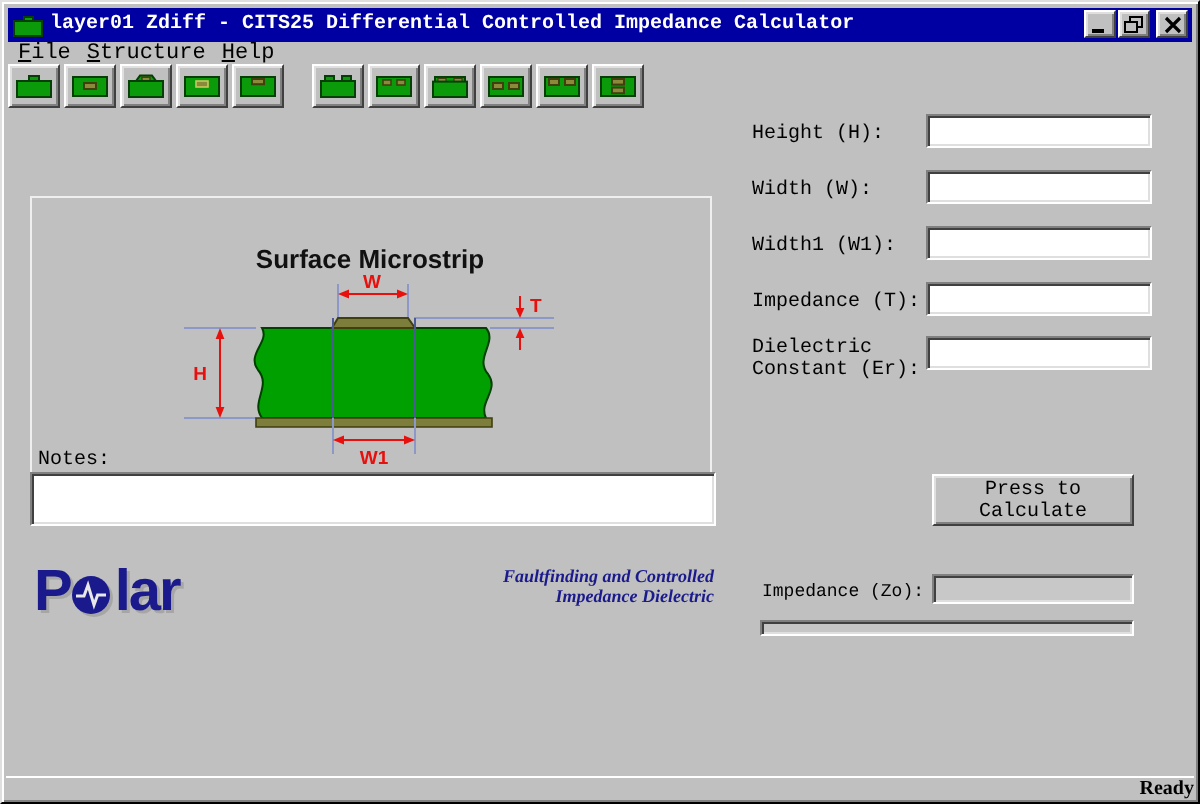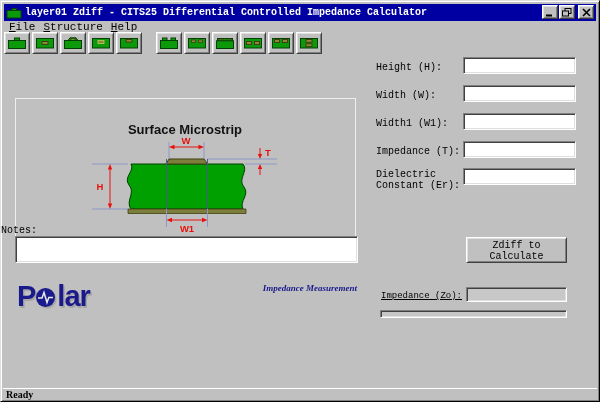--- a/index.html
+++ b/index.html
@@ -42,41 +42,41 @@
   .panel{position:absolute;left:14px;top:57px;width:341px;height:154px;background:var(--face);
     border:1px solid #EFEFEF;margin-top:40px;}
   .panel svg{display:block;}
   .dia-title{font:bold 13px var(--sans);fill:#111;}
   .dimlabel{font:bold 9.5px var(--sans);fill:var(--dim);}
   
   .flabel{position:absolute;left:375px;font:10px var(--mono);color:#000;white-space:nowrap;}
   .finput{position:absolute;left:462px;width:113px;height:17px;background:#fff;
     font:11px var(--mono);padding:1px 3px;outline:none;}
   
-  .notes-label{position:absolute;left:0;top:224px;font:10px var(--mono);color:#000;}
+  .notes-label{position:absolute;left:18px;top:224px;font:10px var(--mono);color:#000;}
   .notes-box{position:absolute;left:14px;top:235px;width:343px;height:27px;background:#fff;
     font:11px var(--mono);padding:2px 3px;resize:none;outline:none;}
   
   .calc-btn{position:absolute;left:465px;top:236px;width:101px;height:26px;
     font:10px/11px var(--mono);color:#000;text-align:center;padding-top:2px;cursor:default;}
   
-  .imp-label{position:absolute;left:380px;top:290px;font:9px var(--mono);color:#000;white-space:nowrap;text-decoration:underline;}
+  .imp-label{position:absolute;left:380px;top:290px;font:9px var(--mono);color:#000;white-space:nowrap;}
   .imp-field{position:absolute;left:465px;top:286px;width:101px;height:15px;background:#C8C8C8;
     font:10px var(--mono);padding:1px 3px;color:#000;}
   .progress-strip{position:absolute;left:379px;top:309px;width:187px;height:8px;background:#C6C6C6;}
   
   .logo{position:absolute;left:16px;top:279px;height:30px;display:flex;align-items:flex-end;
     font:bold 29px/28px var(--sans);color:var(--brand);letter-spacing:-1px;
     text-shadow:1.5px 1.5px 0 #A6A6A6;}
   .logo .o-mark{margin:0 0 1px 0;}
   .tagline{position:absolute;left:218px;top:283px;width:138px;text-align:right;
     font:bold italic 9px/9.5px var(--serif);color:var(--brand);}
   
   .statusbar{position:absolute;left:2px;right:2px;bottom:1px;height:12px;border-top:1px solid #fff;
-    font:bold 10px/12px var(--serif);color:#000;padding-left:3px;background:var(--face);}
+    font:bold 10px/12px var(--serif);color:#000;padding-left:3px;background:var(--face);text-align:right;}
 </style>
 </head>
 <body>
 
 <div class="screen">
 
   <div class="titlebar">
     <svg class="appicon" width="16" height="12" viewBox="0 0 16 12">
       <rect x="6" y="1.5" width="4.5" height="3" fill="#0a9a0a" stroke="#063f06"></rect>
       <rect x="1" y="3.5" width="14" height="7.5" fill="#0a9a0a" stroke="#063f06"></rect>
@@ -251,38 +251,39 @@
   <div class="flabel" style="top:168px">
     <div>Dielectric</div>
     <div>Constant (Er):</div>
   </div>
   <input class="finput sunken" style="top: 167px;" value="">
 
   <div class="notes-label">Notes:</div>
   <textarea class="notes-box sunken" style=""></textarea>
 
   <button class="calc-btn raised">
-    <div>Zdiff to</div>
+    <div>Press to</div>
     <div>Calculate</div>
   </button>
 
   <div class="imp-label">Impedance (Zo):</div>
   <div class="imp-field sunken"></div>
   <div class="progress-strip sunken"></div>
 
   <div class="logo">
     <span>P</span>
       <svg class="o-mark" width="22" height="22" viewBox="0 0 22 22">
       <circle cx="12" cy="12" r="9.5" fill="#A6A6A6"></circle>
       <circle cx="10.5" cy="10.5" r="9.5" fill="var(--brand)"></circle>
       <polyline points="3,11 7,11 9,5.5 12,15.5 13.8,10.5 18,10.5" fill="none" stroke="#E8E8E8" stroke-width="1.5"></polyline>
     </svg>
       <span>lar</span>
   </div>
   <div class="tagline">
-    <div>Impedance Measurement</div>
+    <div>Faultfinding and Controlled</div>
+    <div>Impedance Dielectric</div>
   </div>
 
   <div class="statusbar">
     <span>Ready</span>
   </div>
 
 </div>
 
 </body></html>

